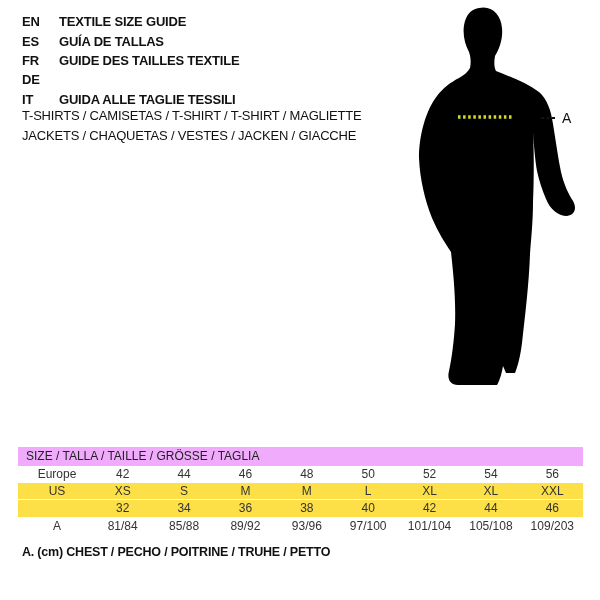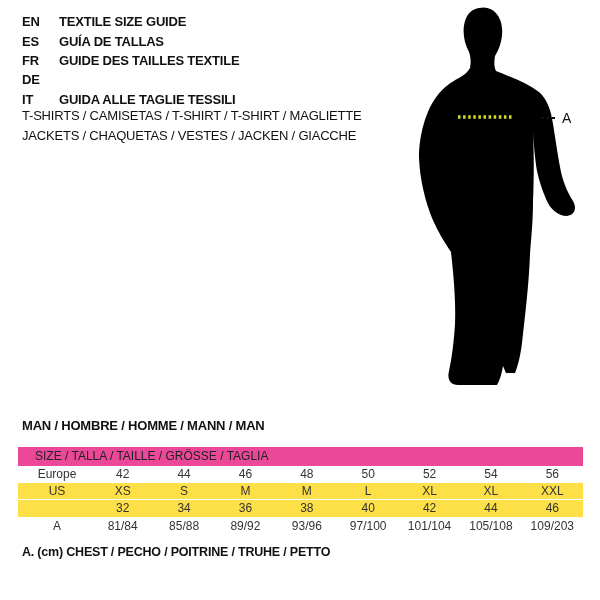--- a/index.html
+++ b/index.html
@@ -17,21 +17,21 @@
   .categories { position:absolute; top:106px; left:22px;
                 font-weight:normal; font-size:13px; line-height:20px; letter-spacing:-0.2px; }
   
   .figure { position:absolute; left:395px; top:0; }
   .figure text { font-family:"Liberation Sans","DejaVu Sans",sans-serif; font-size:14px; fill:#111; }
   
   .section-title { position:absolute; top:418px; left:22px;
                    font-weight:bold; font-size:13px; letter-spacing:-0.2px; }
   
   .size-table { position:absolute; top:447px; left:18px; width:565px; font-size:12px; color:#333; }
-  .thead { background:#ec4899; height:19px; line-height:19px; padding-left:17px; color:#222; }
+  .thead { background:#f0abfc; height:19px; line-height:19px; padding-left:8px; color:#222; }
   .trow { display:flex; height:17.2px; line-height:17.2px; }
   .trow.alt { background:#fde047; border-bottom:1px solid #fff; box-sizing:border-box; }
   .row-label { width:70px; padding-left:4px;text-align:center; }
   .cell { flex:1; text-align:center; }
   
   .footnote { position:absolute; top:545px; left:22px;
               font-weight:bold; font-size:12.5px; letter-spacing:-0.2px; }
 </style>
 </head>
 <body>
@@ -95,21 +95,20 @@
          C 48,88 56,82 64,78
          C 69,75 73,72 75,68
          C 76,63 76,58 74,52
          C 69,43 67,31 70,21
          C 73,12 78,9 84,8 Z" fill="#000000"></path>
     <line x1="63" y1="117" x2="118" y2="117" stroke-width="3.5" stroke-dasharray="2.5 2.6" stroke="#d2dc21"></line>
     <line x1="146" y1="118" x2="162" y2="118" stroke-width="2" stroke-dasharray="3 2.5" stroke="#111111"></line>
     <text x="167" y="123">A</text>
   </svg>
 
-  <div class="section-title">MAN / HOMBRE / HOMME / MANN / MAN</div>
 
   <div class="size-table">
     <div class="thead">SIZE / TALLA / TAILLE / GRÖSSE / TAGLIA</div>
 
     <div class="trow">
       <div class="row-label">Europe</div>
       <div class="cell">42</div>
       <div class="cell">44</div>
       <div class="cell">46</div>
       <div class="cell">48</div>

